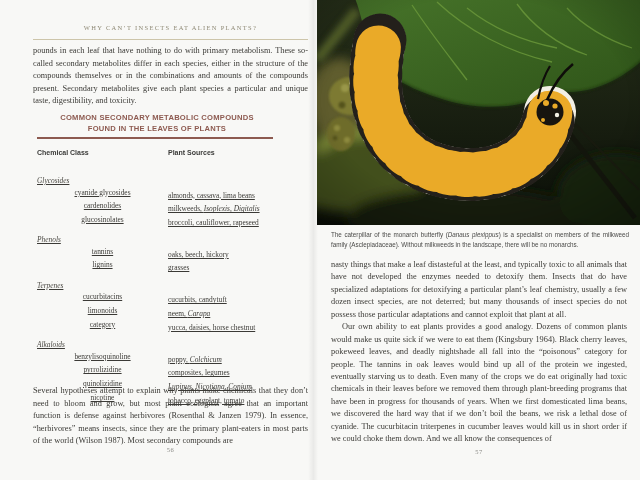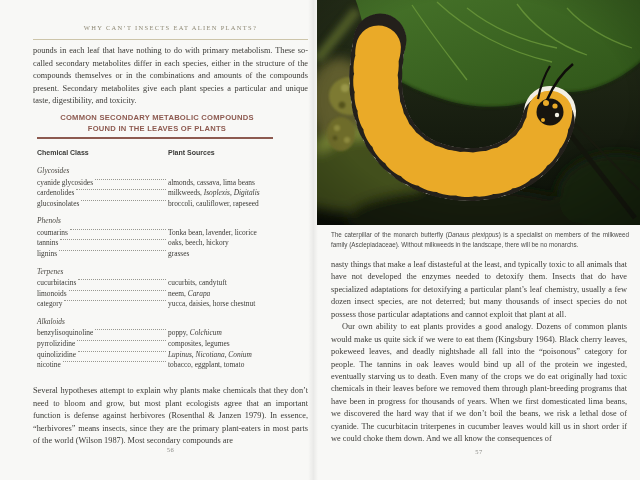--- a/index.html
+++ b/index.html
@@ -35,24 +35,24 @@
   .section-title{
     font-family:"Liberation Sans",sans-serif;font-weight:bold;
     font-size:7.6px;line-height:1.45;letter-spacing:.25px;
     color:var(--heading-accent,#8d5a50);
     text-align:center;
   }
   .section-rule{height:2px;background:var(--heading-accent,#8d5a50);margin-top:3px;width:236px;}
   .tbl-head{display:flex;margin-top:10px;font-family:"Liberation Sans",sans-serif;
     font-weight:bold;font-size:7px;color:#3a3a38;}
   .tbl-head .c1{width:131px;}
-  .tbl{margin-top:10px;}
+  .tbl{margin-top:20px;text-decoration:underline;}
   .tgroup-label{font-style:italic;font-size:7.4px;color:#4a4842;margin:7px 0 2.5px 0;}
   .trow{display:flex;align-items:flex-end;font-size:7.4px;line-height:10.6px;color:#3c3b37;}
-  .trow .left-part{width:131px;display:flex;align-items:flex-start;}
+  .trow .left-part{width:131px;display:flex;align-items:center;flex-direction:column;}
   .trow .cls{white-space:nowrap;}
   .trow .leader{flex:1;border-bottom:1px dotted #979790;margin:0 2px 2px 2px;height:1px;}
   .trow .src{flex:1;white-space:nowrap;}
   .it{font-style:italic;}
   
   .photo-wrap{position:absolute;left:317px;top:0;width:323px;height:225px;overflow:hidden;background:#121708;}
   .caption{
     position:absolute;left:331px;top:230px;width:298px;
     font-family:"Liberation Sans",sans-serif;font-size:6.3px;line-height:1.55;
     color:#4a4a48;text-align:justify;
@@ -110,27 +110,20 @@
           <div class="src"><span>milkweeds, </span><span class="it">Isoplexis, Digitalis</span></div>
         </div>
         <div class="trow">
           <div class="left-part">
             <span class="cls">glucosinolates</span>
             <span class="leader"></span>
           </div>
           <div class="src"><span>broccoli, cauliflower, rapeseed</span></div>
         </div>
         <div class="tgroup-label">Phenols</div>
-        <div class="trow">
-          <div class="left-part">
-            <span class="cls">coumarins</span>
-            <span class="leader"></span>
-          </div>
-          <div class="src"><span>Tonka bean, lavender, licorice</span></div>
-        </div>
         <div class="trow">
           <div class="left-part">
             <span class="cls">tannins</span>
             <span class="leader"></span>
           </div>
           <div class="src"><span>oaks, beech, hickory</span></div>
         </div>
         <div class="trow">
           <div class="left-part">
             <span class="cls">lignins</span>

